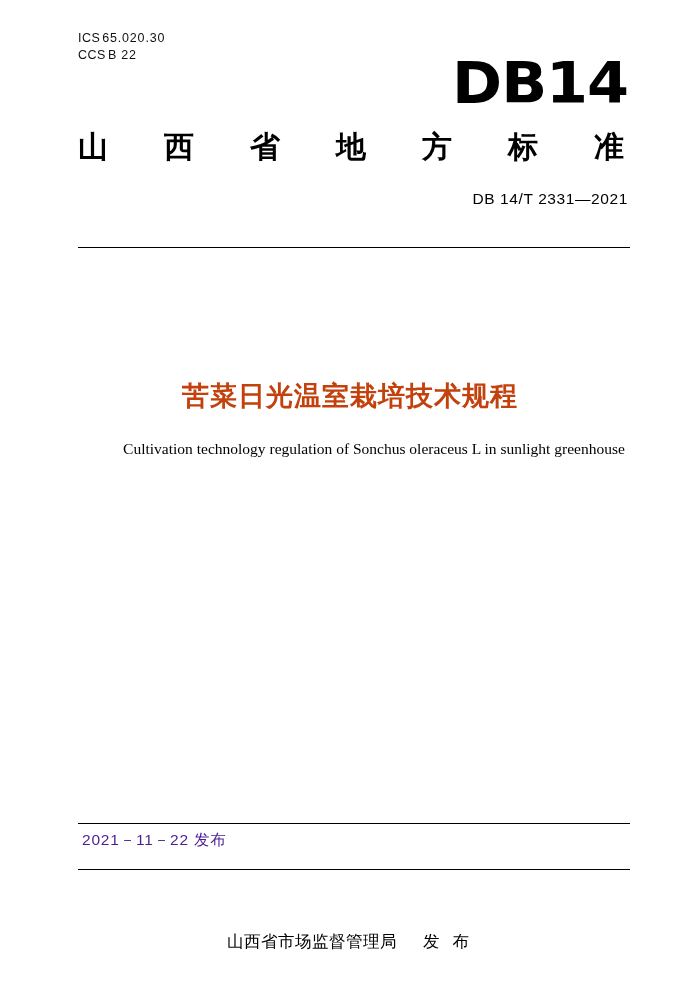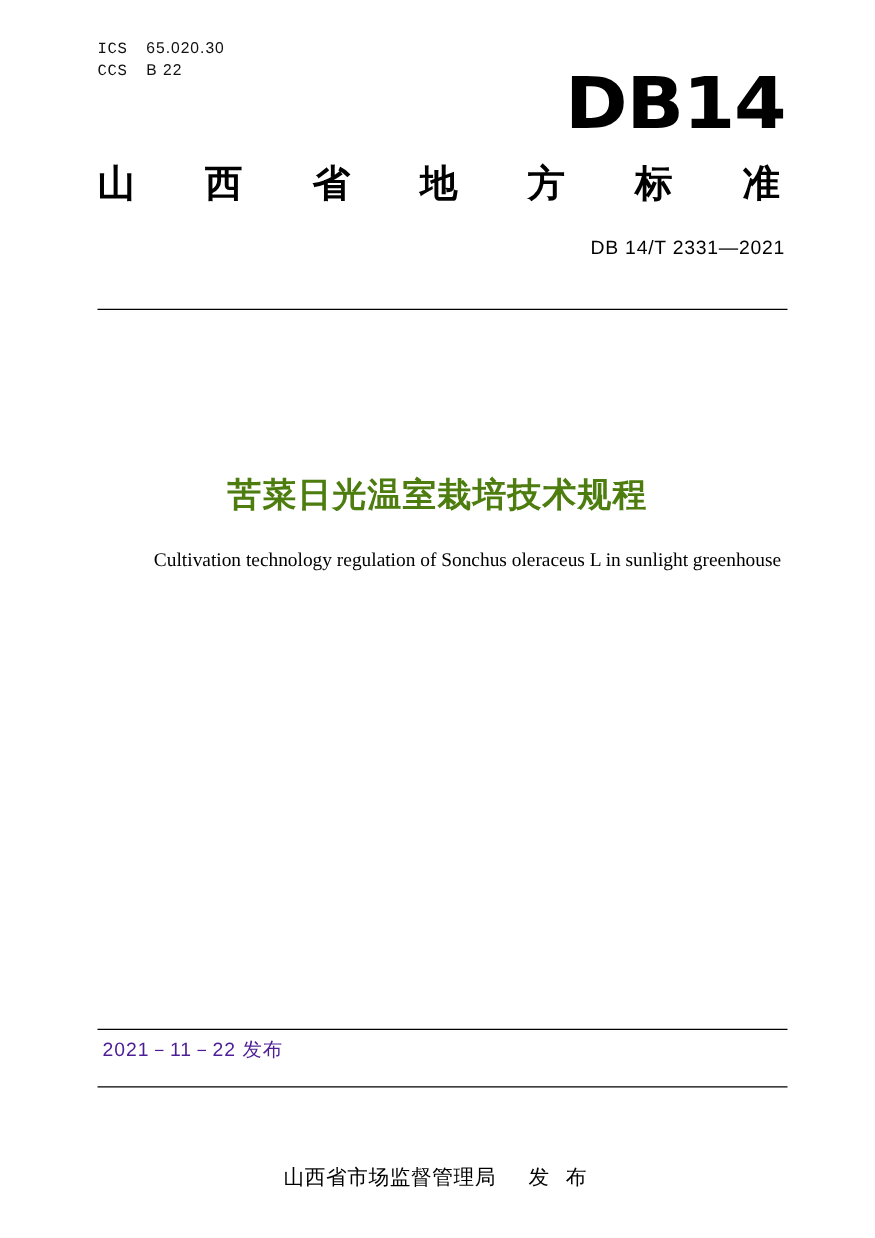--- a/index.html
+++ b/index.html
@@ -27,22 +27,22 @@
   .ics-block {
     position: absolute;
     left: 78px;
     top: 30px;
     font-family: "Liberation Sans", sans-serif;
     font-size: 12.5px;
     line-height: 17px;
     letter-spacing: 0.5px;
     color: #111;
   }
-  .ics-line span.lbl { letter-spacing: 0.5px; font-family: Liberation Mono, monospace; }
-  .ics-line span.val { margin-left: 15px; letter-spacing: 0.8px; text-align: center; }
+  .ics-line span.lbl { letter-spacing: 0.5px; }
+  .ics-line span.val { margin-left: 2px; letter-spacing: 0.8px; text-align: center; }
 
   
   .db-mark {
     position: absolute;
     right: 72px;
     top: 53px;
     font-family: "DejaVu Sans", sans-serif;
     font-weight: bold;
     font-size: 57px;
     letter-spacing: -1px;
@@ -106,21 +106,21 @@
   .doc-title {
     position: absolute;
     left: 0;
     right: 0;
     top: 378px;
     text-align: center;
     font-family: "DejaVu Sans", sans-serif;
     font-weight: bold;
     font-size: 27px;
     letter-spacing: 1px;
-    color: #4d7c0f;
+    color: #c2410c;
   }
   .doc-title-en {
     position: absolute;
     left: 0;
     right: 0;
     top: 440px;
     text-align: center;
     font-family: "Liberation Serif", serif;
     font-size: 15.5px;
     color: #000;

